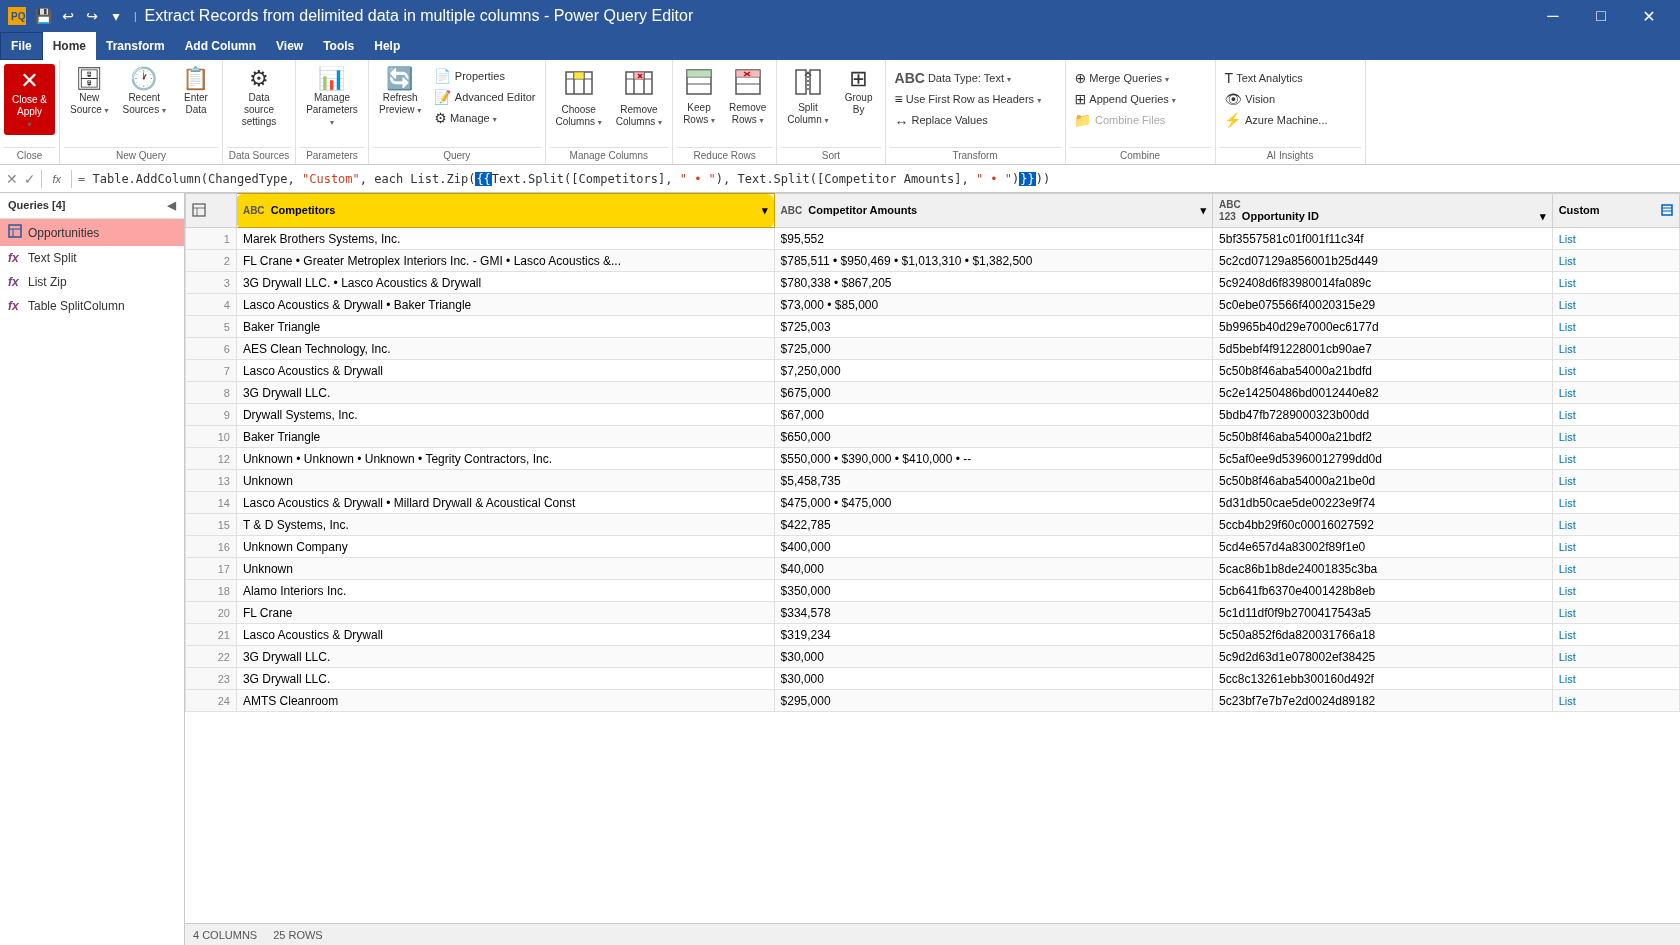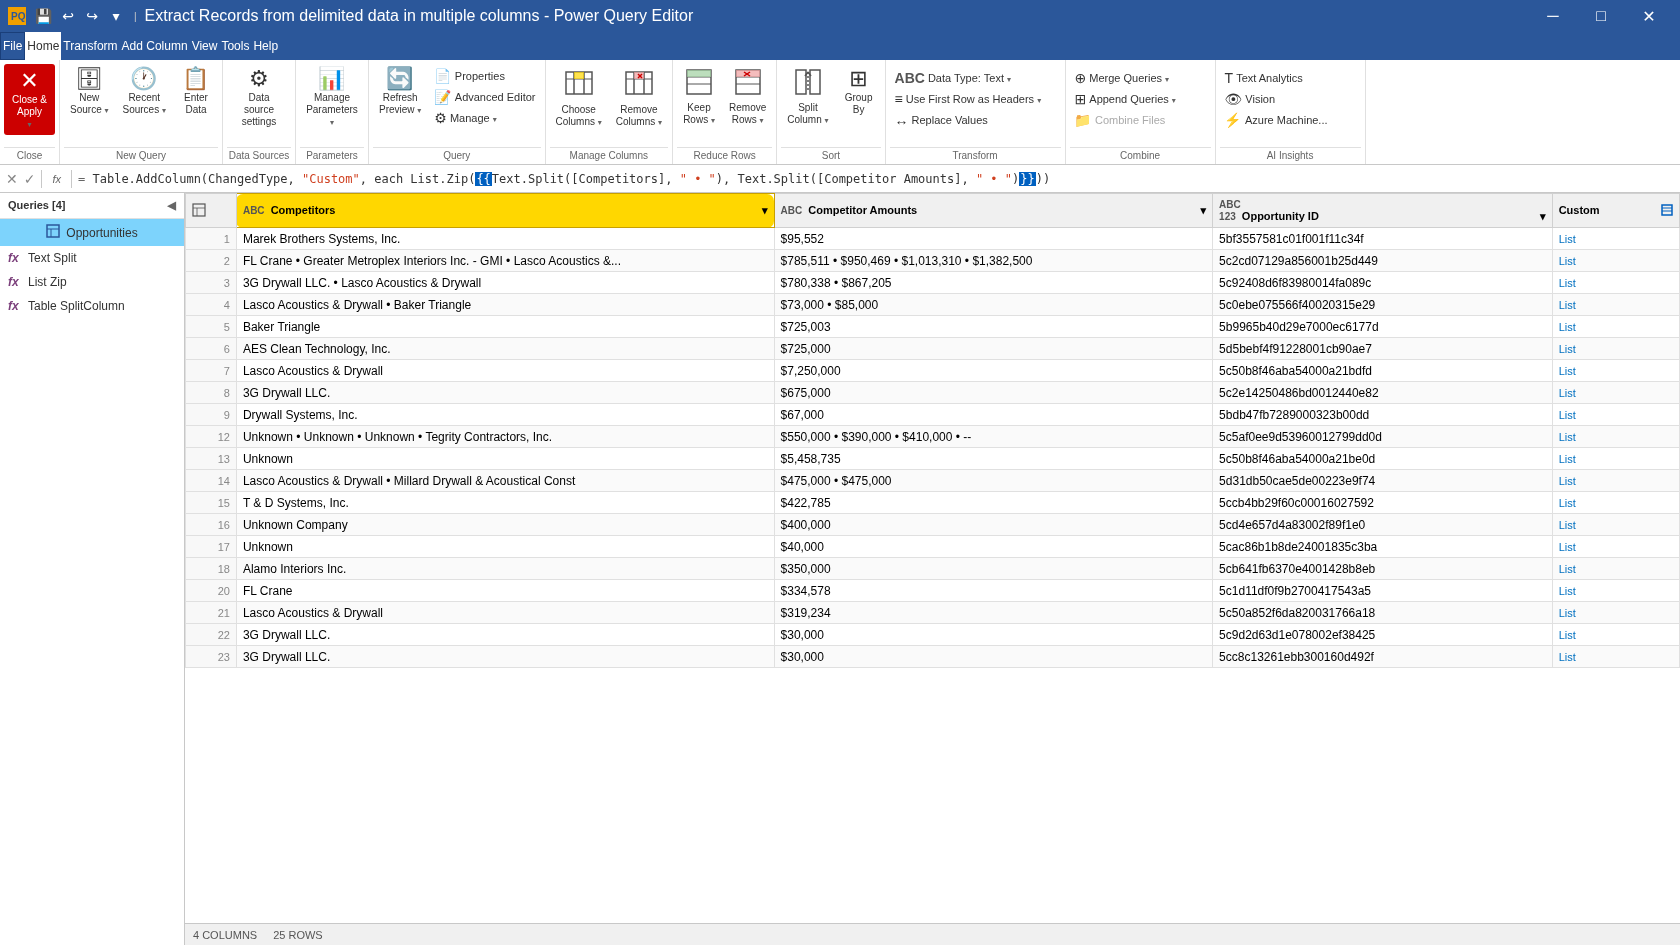--- a/index.html
+++ b/index.html
@@ -22,28 +22,28 @@
     .quick-access { display: flex; gap: 4px; align-items: center; }
     .qa-btn { width: 20px; height: 20px; display: flex; align-items: center; justify-content: center; color: white; cursor: pointer; font-size: 14px; }
 
     
     #ribbon-tabs {
       background: #2b579a;
       display: flex;
       height: 28px;
     }
     .ribbon-tab {
-      padding: 0 2px;
+      padding: 0 10px;
       height: 28px;
       display: flex;
       align-items: center;
       color: white;
       cursor: pointer;
       font-size: 12px;
-      font-weight: 400;
+      font-weight: 700;
     }
     .ribbon-tab.active {
       background: white;
       color: #333;
     }
 
     
     #ribbon {
       background: white;
       border-bottom: 1px solid #c8c8c8;
@@ -149,21 +149,21 @@
     .queries-list { flex: 1; overflow-y: auto; }
     .query-item {
       display: flex;
       align-items: center;
       padding: 5px 8px;
       gap: 6px;
       cursor: pointer;
       font-size: 12px;
       color: #333;
     }
-    .query-item.active { background: #7dd3fc; justify-content: center; }
+    .query-item.active { background: #fca5a5; }
     .query-icon { font-size: 12px; color: #2b579a; min-width: 14px; }
     .query-icon.fx { color: #7b3f7b; font-style: italic; font-weight: bold; }
 
     
     #data-area {
       flex: 1;
       display: flex;
       flex-direction: column;
       overflow: hidden;
       background: #f7f7f7;
@@ -632,20 +632,27 @@
               <td><span class="list-tag">List</span></td>
             </tr>
             <tr>
               <td class="row-num">9</td>
               <td>Drywall Systems, Inc.</td>
               <td>$67,000</td>
               <td>5bdb47fb7289000323b00dd</td>
               <td><span class="list-tag">List</span></td>
             </tr>
             <tr>
+              <td class="row-num">10</td>
+              <td>Baker Triangle</td>
+              <td>$650,000</td>
+              <td>5c50b8f46aba54000a21bdf2</td>
+              <td><span class="list-tag">List</span></td>
+            </tr>
+            <tr>
               <td class="row-num">12</td>
               <td>Unknown • Unknown • Unknown • Tegrity Contractors, Inc.</td>
               <td>$550,000 • $390,000 • $410,000 • --</td>
               <td>5c5af0ee9d53960012799dd0d</td>
               <td><span class="list-tag">List</span></td>
             </tr>
             <tr>
               <td class="row-num">13</td>
               <td>Unknown</td>
               <td>$5,458,735</td>
@@ -708,20 +715,27 @@
               <td>5c9d2d63d1e078002ef38425</td>
               <td><span class="list-tag">List</span></td>
             </tr>
             <tr>
               <td class="row-num">23</td>
               <td>3G Drywall LLC.</td>
               <td>$30,000</td>
               <td>5cc8c13261ebb300160d492f</td>
               <td><span class="list-tag">List</span></td>
             </tr>
+            <tr>
+              <td class="row-num">24</td>
+              <td>AMTS Cleanroom</td>
+              <td>$295,000</td>
+              <td>5c23bf7e7b7e2d0024d89182</td>
+              <td><span class="list-tag">List</span></td>
+            </tr>
           </tbody>
       </table>
     </div>
 
     <div id="status-bar">
       <span>4 COLUMNS</span>
       <span>25 ROWS</span>
     </div>
   </div>
 

